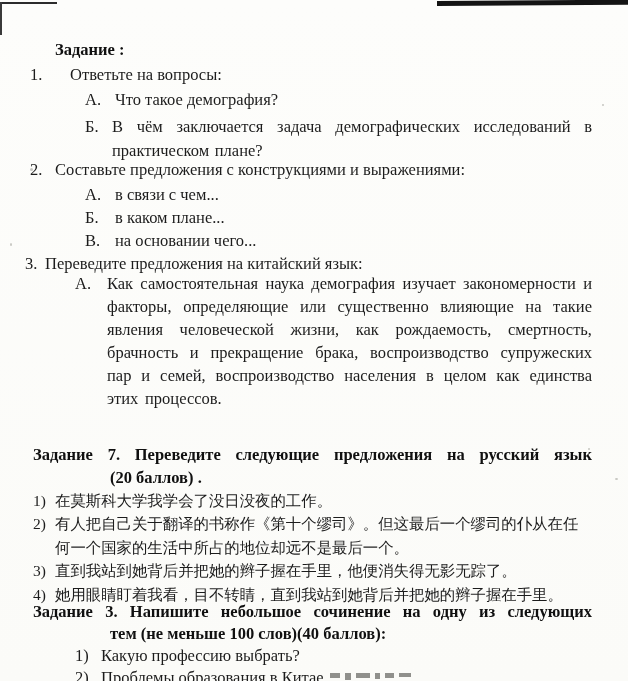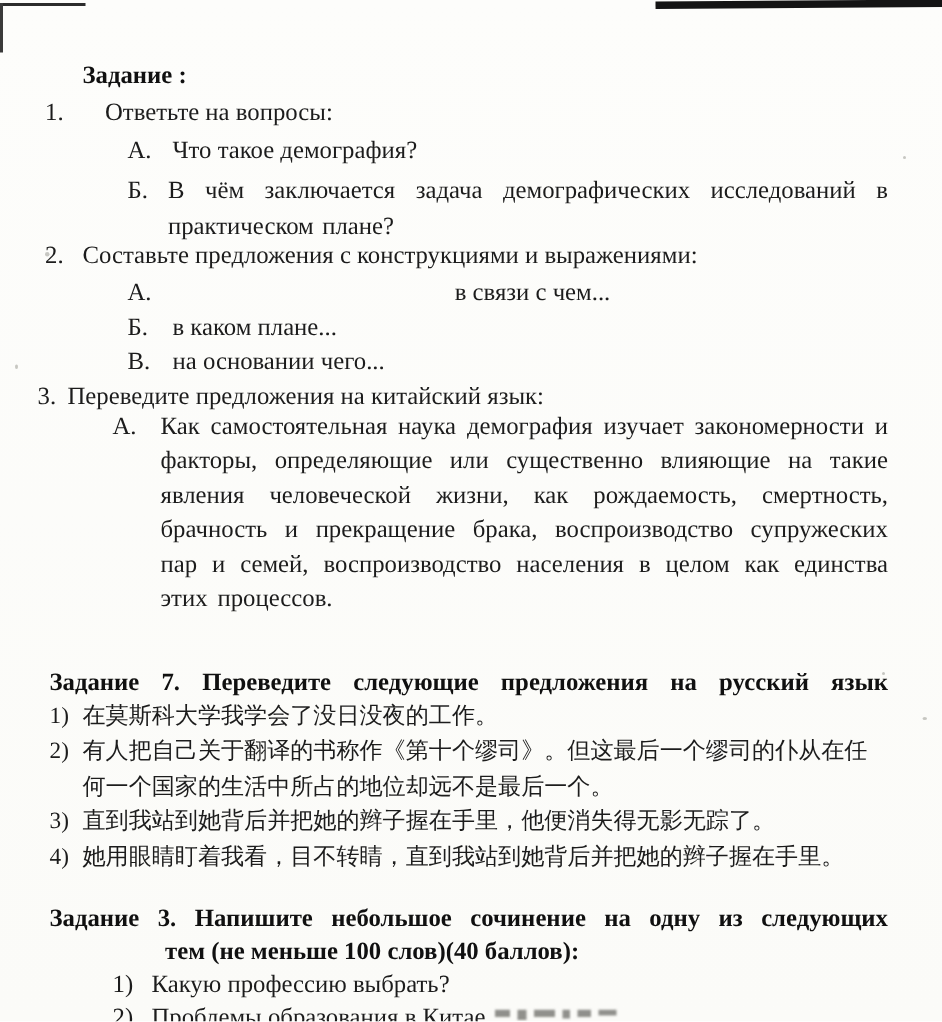--- a/index.html
+++ b/index.html
@@ -36,21 +36,21 @@
   .row .num { position:absolute; left:0; top:0; }
   .row .txt { display:block; }
 
   
   #s1-title { left:55px; top:40px; }
   #q1  { left:30px; top:65px; width:560px; }  #q1  .txt { margin-left:40px; }
   #q1a { left:85px; top:90px; width:510px; }  #q1a .txt { margin-left:30px; }
   #q1b { left:85px; top:115px; width:507px; line-height:24px; }
   #q1b .txt { margin-left:27px; text-align:justify; word-spacing:1.5px; }
   #q2  { left:30px; top:160px; width:570px; } #q2  .txt { margin-left:25px; }
-  #q2a { left:85px; top:185px; width:510px; } #q2a .txt { margin-left:30px;text-align:center; }
+  #q2a { left:85px; top:185px; width:510px; } #q2a .txt { margin-left:30px; }
   #q2b { left:85px; top:208px; width:510px; } #q2b .txt { margin-left:30px; }
   #q2c { left:85px; top:231px; width:510px; } #q2c .txt { margin-left:30px; }
   #q3  { left:25px; top:254px; width:575px; } #q3  .txt { margin-left:20px; }
   #q3a { left:75px; top:272px; width:517px; line-height:23px; }
   #q3a .txt { margin-left:32px; text-align:justify; word-spacing:2.5px; }
 
   
   #s2 { left:33px; top:443px; width:559px; line-height:23px; }
   #s2 .title1 { width:559px; }
   #s2 .title2 { margin-left:77px; }
@@ -117,20 +117,21 @@
     <span class="num">3.</span>
     <span class="txt">Переведите предложения на китайский язык:</span>
   </div>
   <div class="row" id="q3a">
     <span class="num">А.</span>
     <span class="txt">Как самостоятельная наука демография изучает закономерности и факторы, определяющие или существенно влияющие на такие явления человеческой жизни, как рождаемость, смертность, брачность и прекращение брака, воспроизводство супружеских пар и семей, воспроизводство населения в целом как единства этих процессов.</span>
   </div>
 
   <div class="abs" id="s2">
     <div class="h-bold just-line title1">Задание 7. Переведите следующие предложения на русский язык</div>
+    <div class="h-bold title2">(20 баллов) .</div>
     <div class="citem">
       <span class="num">1)</span>
       <span class="txt">在莫斯科大学我学会了没日没夜的工作。</span>
     </div>
     <div class="citem">
       <span class="num">2)</span>
       <span class="txt">有人把自己关于翻译的书称作《第十个缪司》。但这最后一个缪司的仆从在任何一个国家的生活中所占的地位却远不是最后一个。</span>
     </div>
     <div class="citem">
       <span class="num">3)</span>

